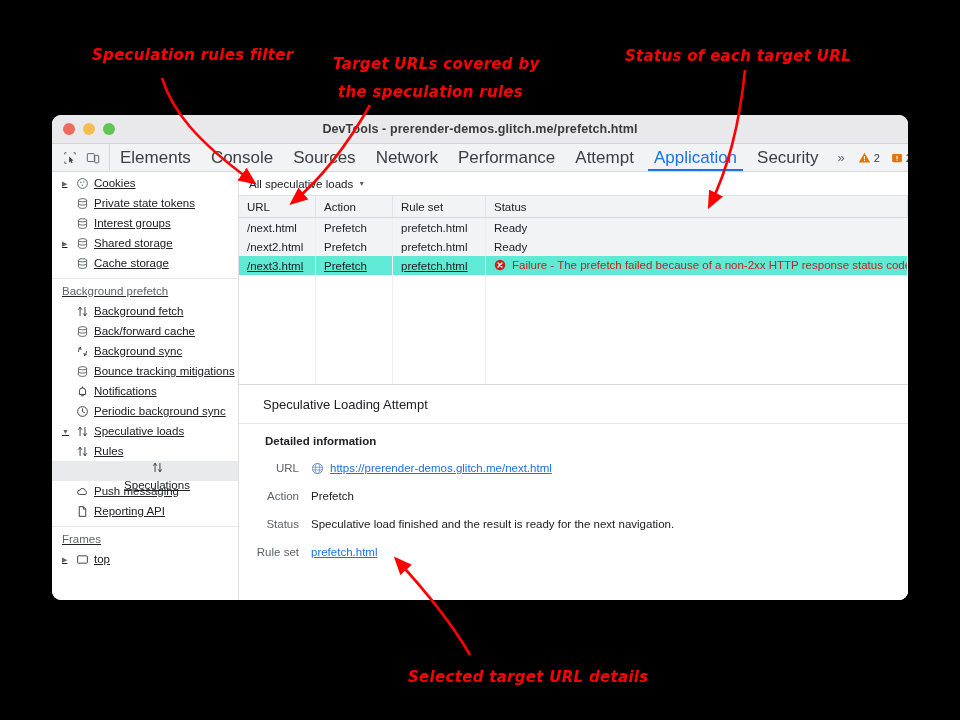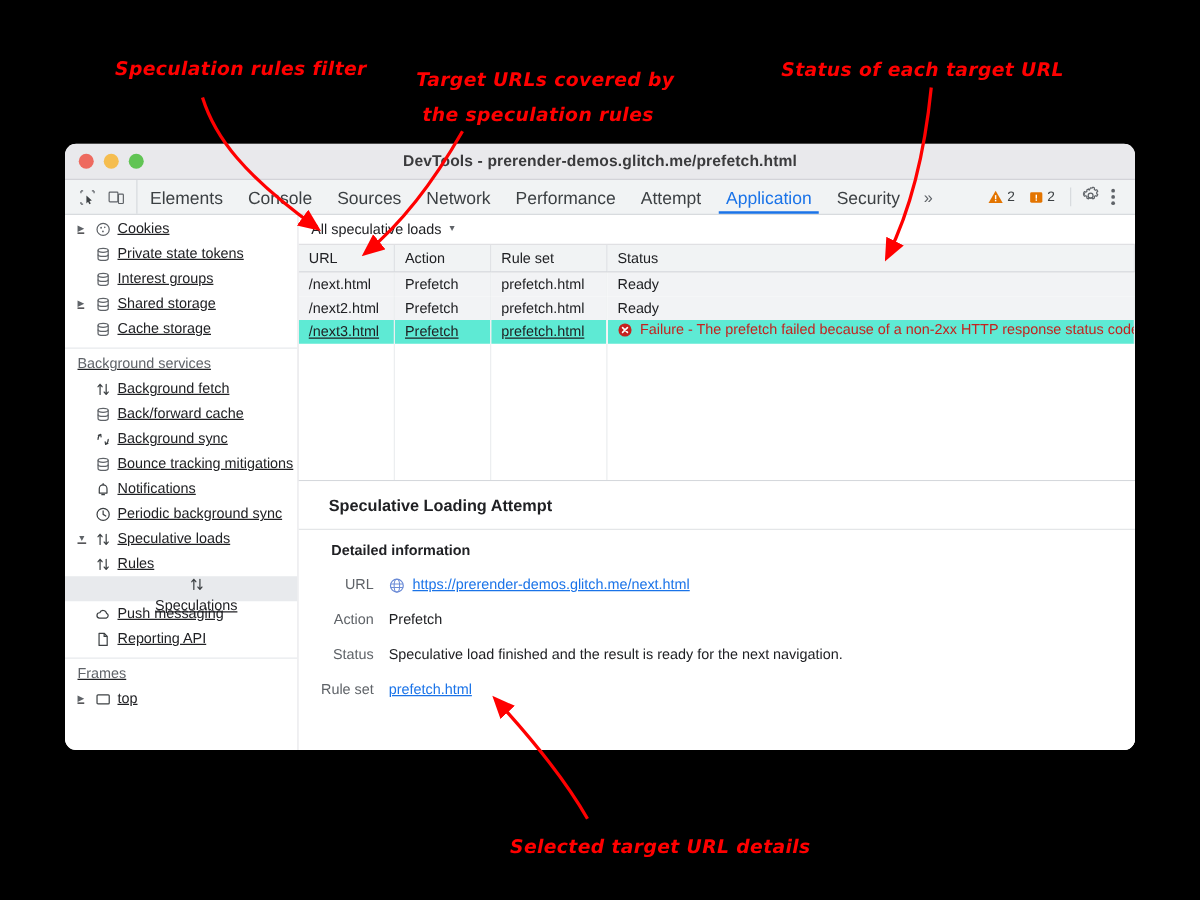--- a/index.html
+++ b/index.html
@@ -48,21 +48,21 @@
     font-size: 11.5px;
   }
   .tb-icons { display: flex; align-items: center; gap: 9px; padding: 0 9px 0 11px;
     border-right: 1px solid #d8dbde; }
   .tb-ico { width: 14px; height: 14px; display: block; }
   .tabs { display: flex; align-items: stretch; }
   .tab {
     display: flex; align-items: center;
     padding: 0 10px; color: #3c4043;
     white-space: nowrap; position: relative;
-    font-size: 14px;
+    font-size: 17px;
   }
   .tab.active { color: #1a73e8; }
   .tab.active::after {
     content: ""; position: absolute; left: 4px; right: 4px; bottom: 0;
     height: 2px; background: #1a73e8;
   }
   .tab.more { padding: 0 9px; font-size: 13px; color: #5f6368; }
   .tb-right { margin-left: auto; display: flex; align-items: center; gap: 3px; padding-right: 10px; }
   .counter { display: flex; align-items: center; gap: 3px; padding: 0 4px; font-size: 11px; color: #3c4043; }
   .tb-sep { width: 1px; height: 15px; background: #d8dbde; margin: 0 5px; }
@@ -134,21 +134,20 @@
   .err { color: #c5221f; display: inline-flex; align-items: center; gap: 6px; }
   .err-ico { width: 12px; height: 12px; flex: 0 0 12px; }
   .filler td { border-right: 1px solid #eceef0; background: #fff; }
 
   
   .detail { flex: 1; display: flex; flex-direction: column; background: #fff; }
   .detail-title {
     font-size: 13px; color: #202124;
     padding: 12px 0 11px 24px;
     border-bottom: 1px solid #e4e6e8;
-    font-weight: bold;
   }
   .detail-body { padding: 11px 0 0 0; font-size: 11.5px; }
   .d-subhead { font-weight: bold; color: #202124; padding: 0 0 4px 26px; font-size: 11.5px; }
   .d-row { display: flex; align-items: center; min-height: 22px; margin-top: 6px; }
   .d-label { width: 60px; min-width: 60px; text-align: right; color: #5f6368; padding-right: 12px; }
   .d-value { color: #202124; display: flex; align-items: center; gap: 6px; }
   .d-link { color: #1a73e8; }
   .d-link.ul { text-decoration: underline; }
   .globe { width: 13px; height: 13px; flex: 0 0 13px; }
 
@@ -300,21 +299,21 @@
             <svg class="s-ico" viewBox="0 0 16 16">
                 <ellipse cx="8" cy="4" rx="5" ry="2" fill="none" stroke="#5f6368" stroke-width="1.2"></ellipse>
                 <path d="M3 4v8c0 1.1 2.2 2 5 2s5-.9 5-2V4" fill="none" stroke="#5f6368" stroke-width="1.2"></path>
                 <path d="M3 8c0 1.1 2.2 2 5 2s5-.9 5-2" fill="none" stroke="#5f6368" stroke-width="1.2"></path>
               </svg>
           </span>
           <span>Cache storage</span>
         </div>
 
         <div class="s-divider"></div>
-        <div class="s-head">Background services</div>
+        <div class="s-head">Background prefetch</div>
 
         <div class="s-row">
           <span class="s-arrow none">▶</span>
           <span>
             <svg class="s-ico" viewBox="0 0 16 16">
                 <path d="M5 13V3M5 3L3 5.4M5 3l2 2.4" stroke="#3c4043" stroke-width="1.2" fill="none" stroke-linecap="round"></path>
                 <path d="M11 3v10M11 13l-2-2.4M11 13l2-2.4" stroke="#3c4043" stroke-width="1.2" fill="none" stroke-linecap="round"></path>
               </svg>
           </span>
           <span>Background fetch</span>

